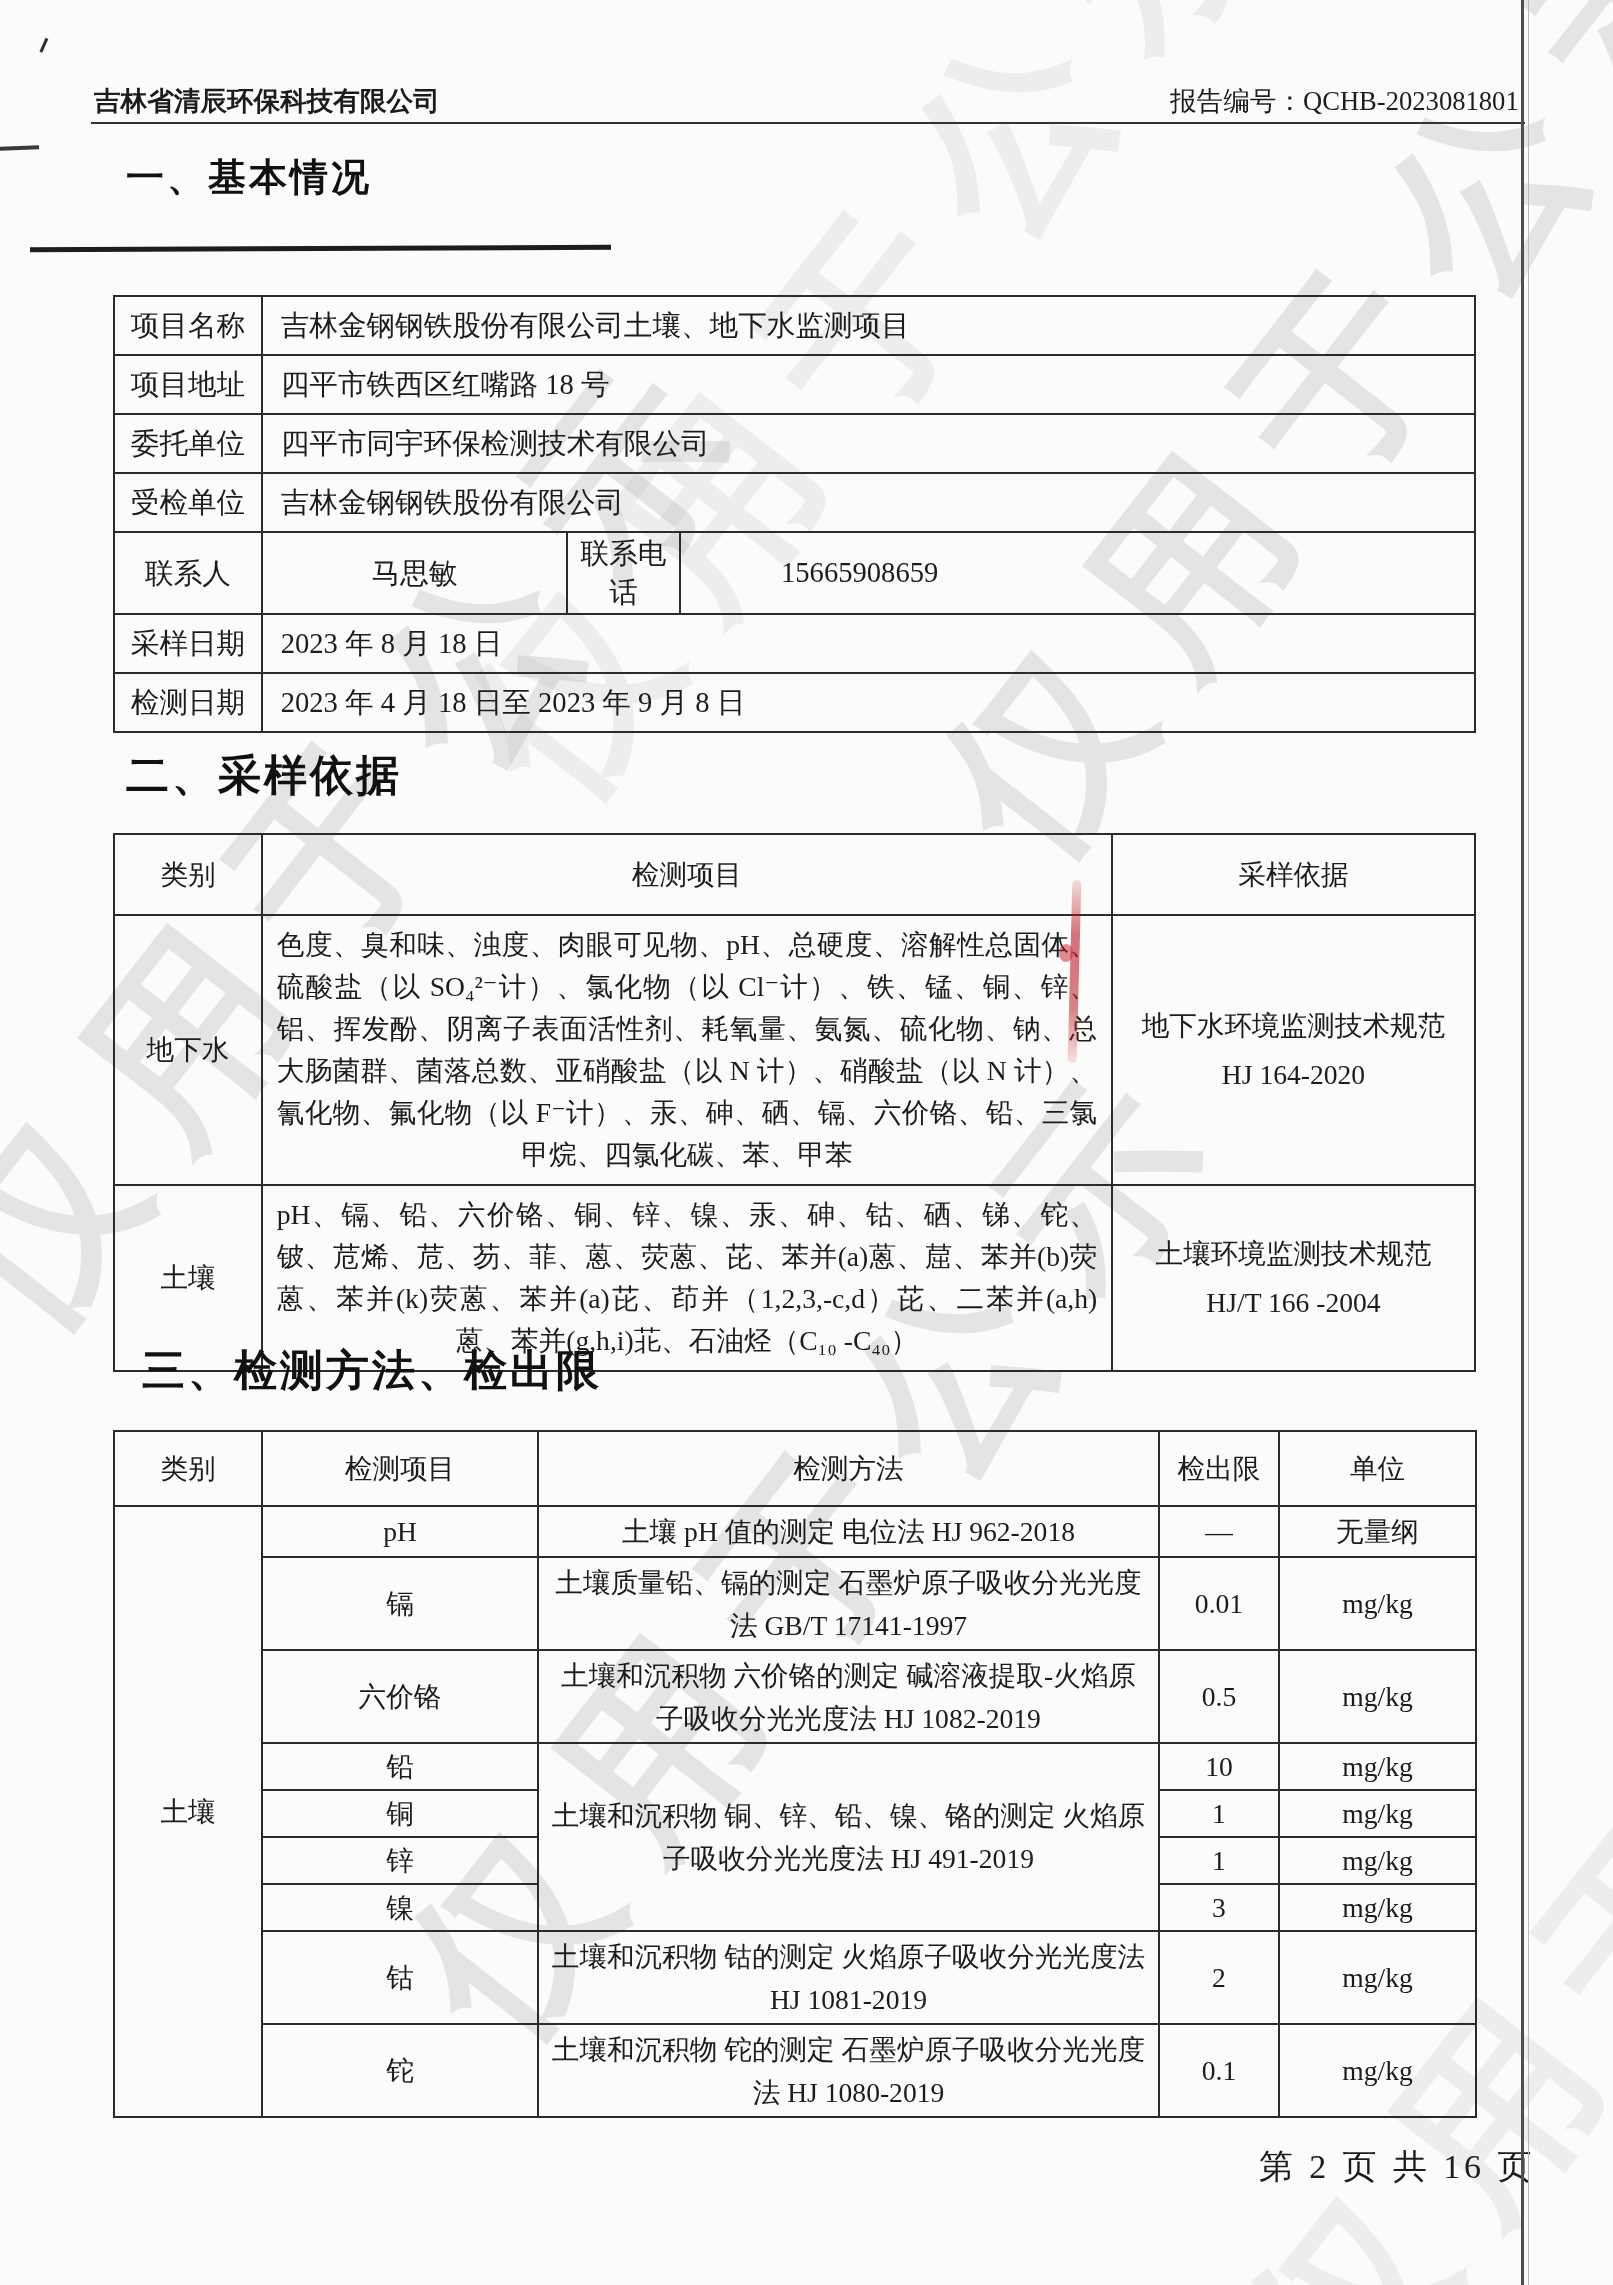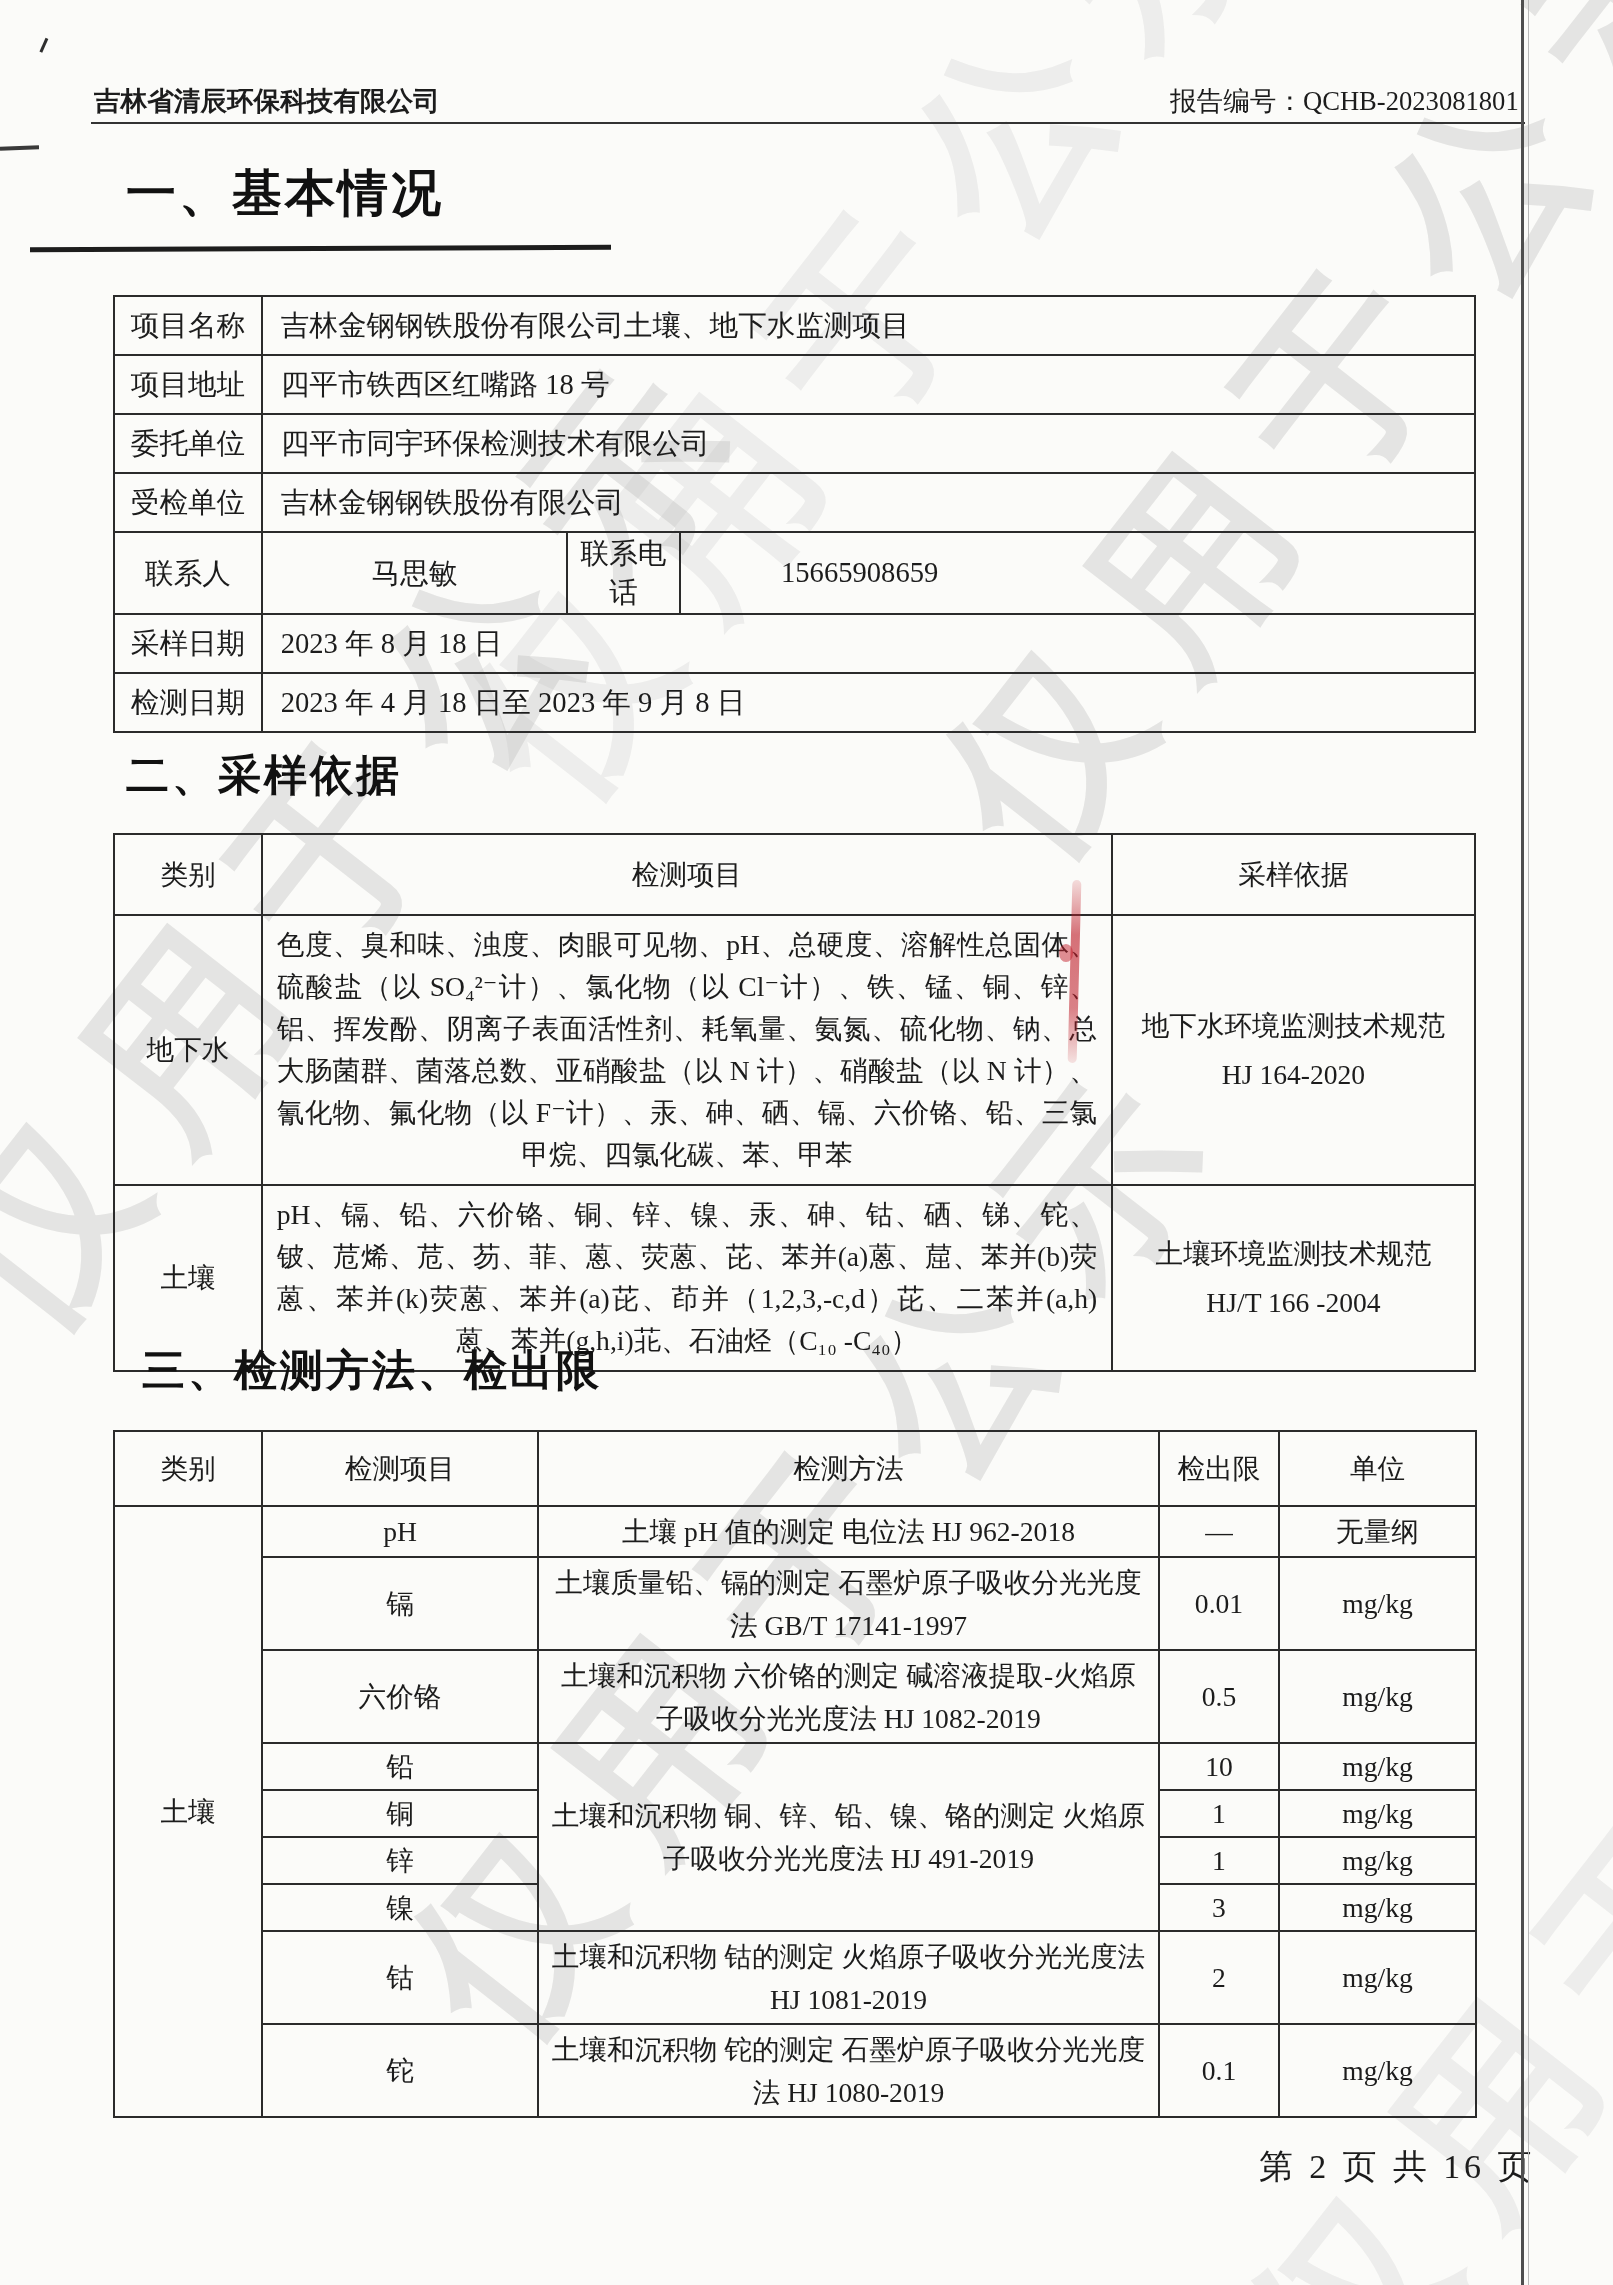--- a/index.html
+++ b/index.html
@@ -27,21 +27,21 @@
     background:linear-gradient(to bottom,rgba(201,42,48,0.15),rgba(190,28,40,0.62) 30%,rgba(190,28,40,0.55) 70%,rgba(201,42,48,0.12));
     border-radius:5.9px;transform:rotate(1.5deg);
   }
   .red-dot{left:1059px;top:944px;width:13.8px;height:17.7px;border-radius:50%;background:rgba(196,32,44,0.5);z-index:3;}
   
   .hdr-company{left:94px;top:83px;font-size:26.6px;font-weight:bold;z-index:2;}
   .hdr-report{left:1170px;top:83px;font-size:26.6px;font-weight:normal;z-index:2;}
   .hdr-rule{left:91px;top:122px;width:1434px;height:2px;background:#333;z-index:2;}
   
   .sec-title{font-weight:bold;z-index:2;letter-spacing:3px;color:#111;}
-  .s1-title{left:126px;top:160px;font-size:50px;font-family:Liberation Mono, monospace;}
+  .s1-title{left:126px;top:152px;font-size:38px;font-family:Liberation Mono, monospace;}
   .s1-underline{left:29.6px;top:246px;width:581px;height:4.9px;background:#1d1d1d;transform:rotate(-0.25deg);z-index:2;}
   .s2-title{left:126px;top:747px;font-size:43px;}
   .s3-title{left:142px;top:1342px;font-size:43px;}
   
   table{border-collapse:collapse;table-layout:fixed;z-index:2;position:absolute;background:transparent;}
   td{border:2px solid #2b2b2b;overflow:hidden;}
   .t1{left:113px;top:295px;width:1361px;font-size:28.6px;}
   .t1 td{height:55px;}
   .t1 .lab{text-align:center;}
   .t1 .val{text-align:left;padding-left:17.7px;}

